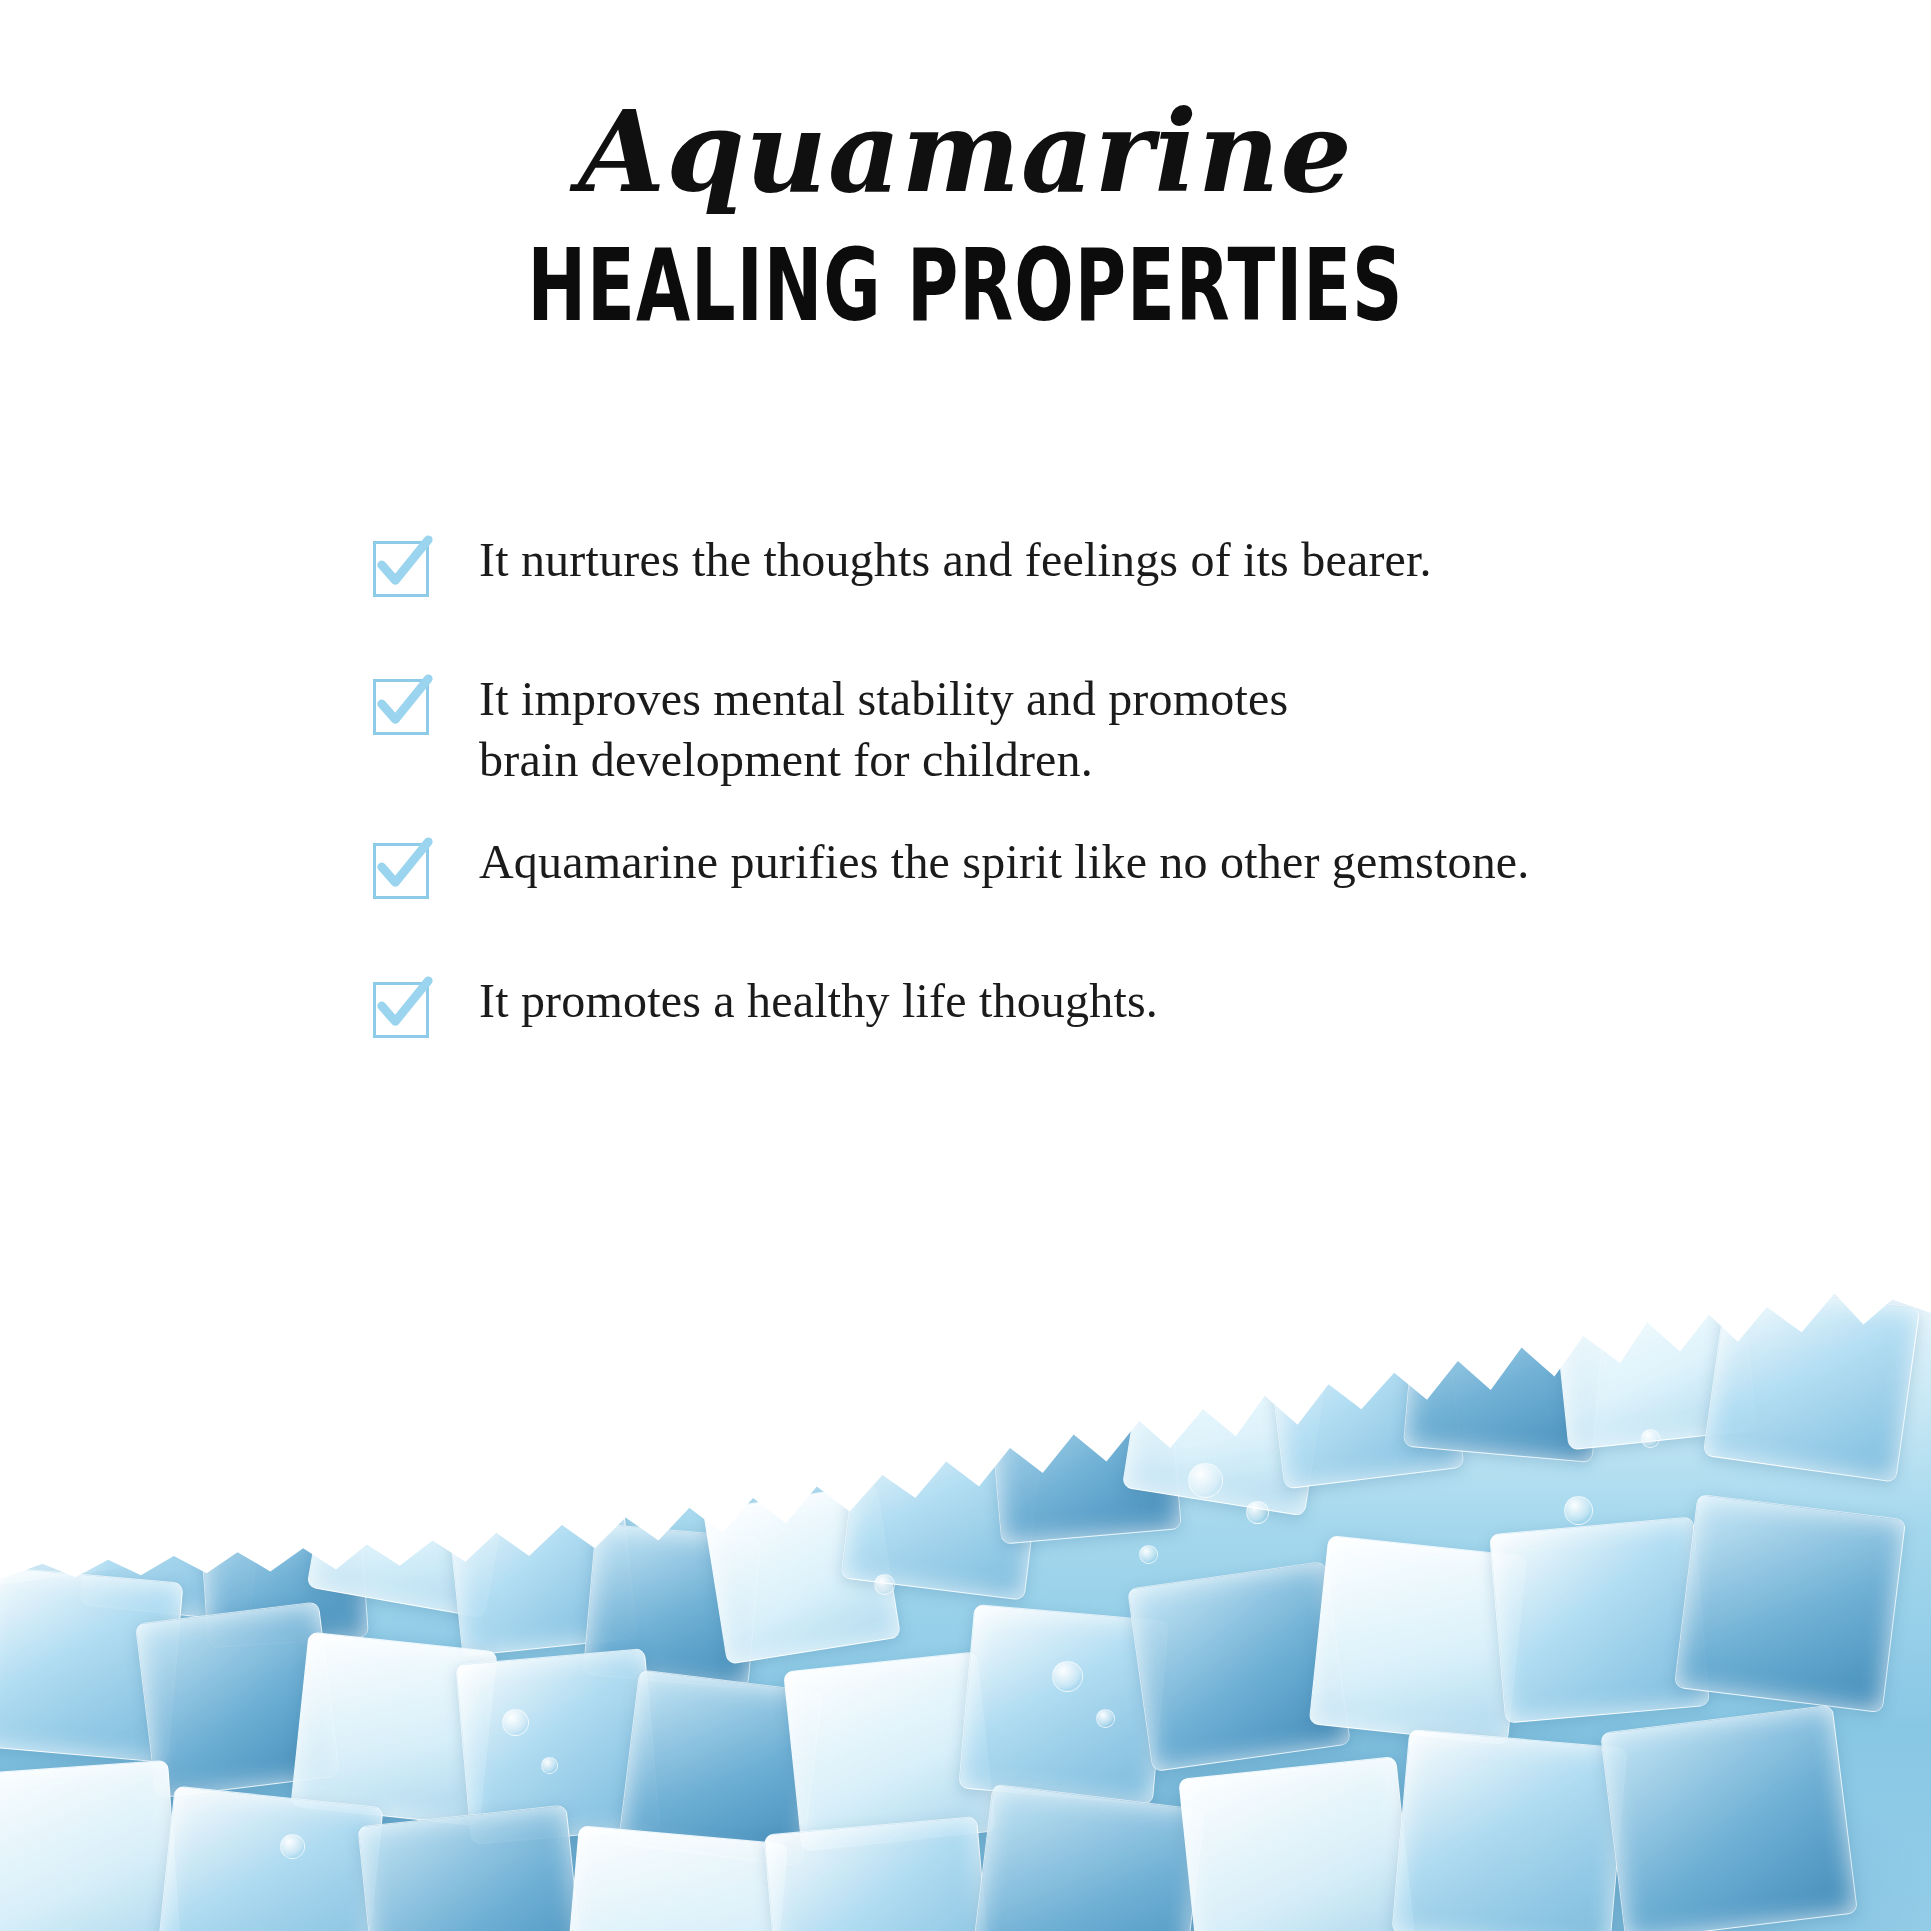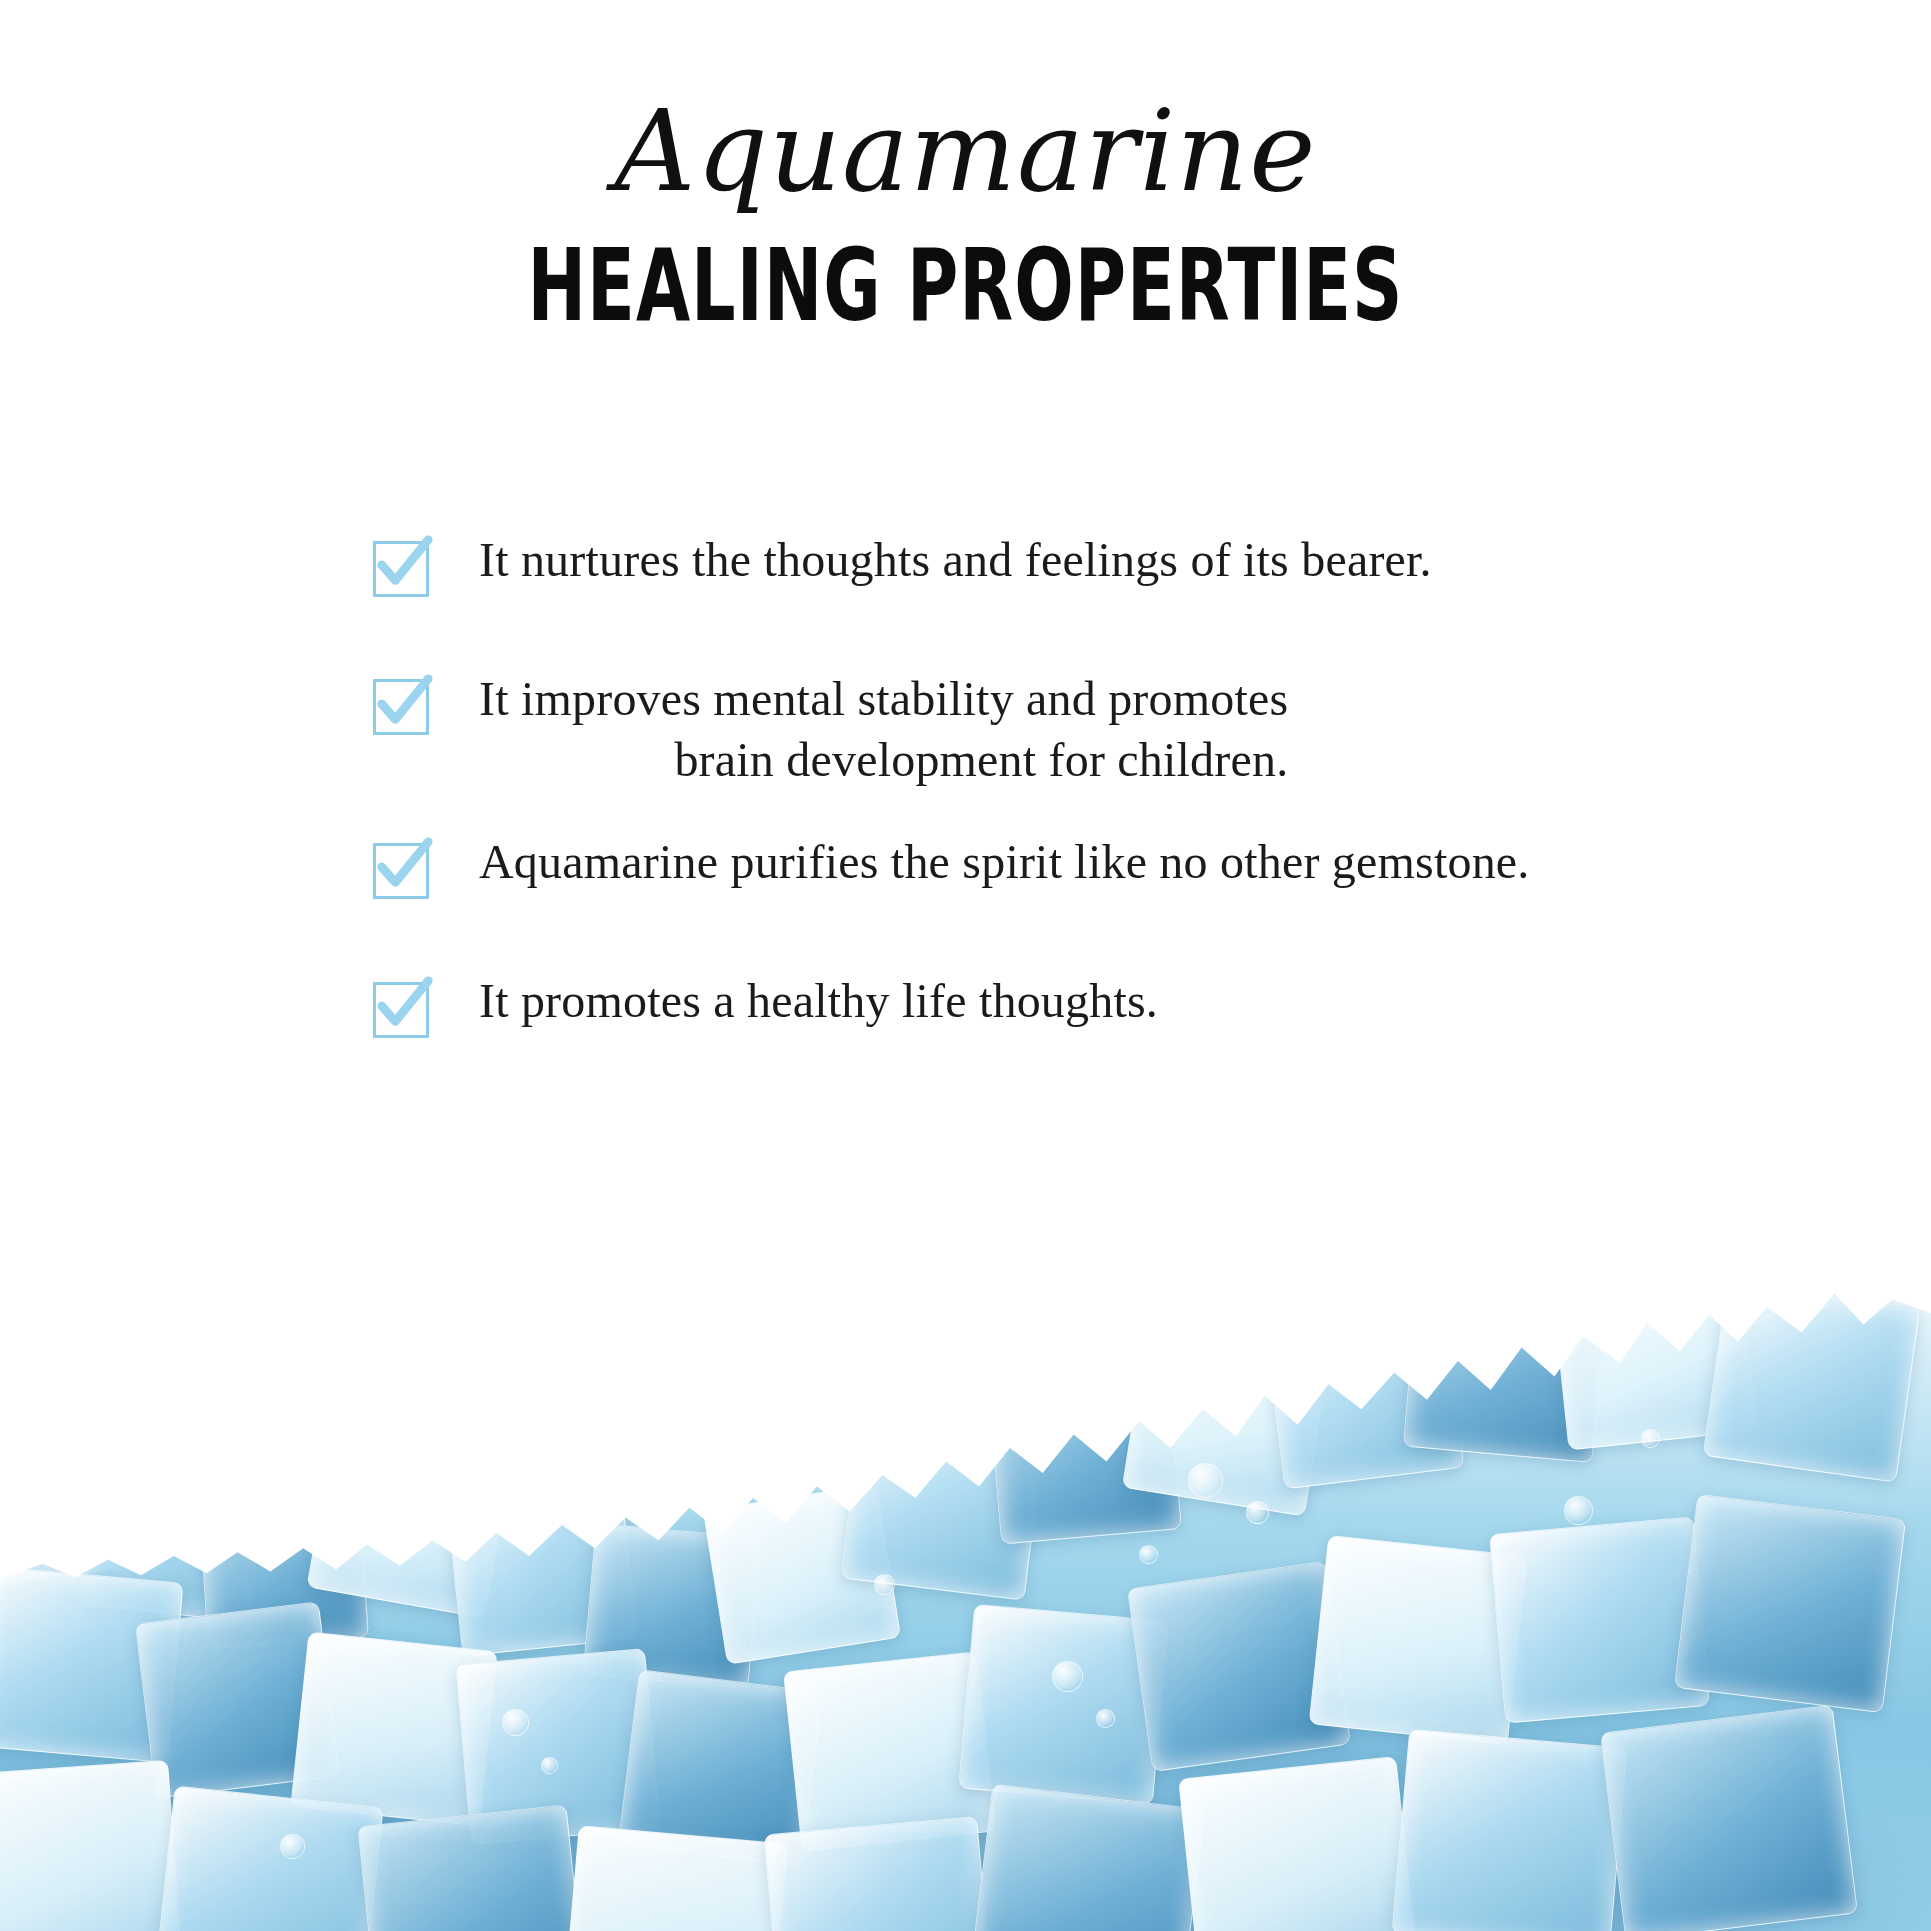--- a/index.html
+++ b/index.html
@@ -26,21 +26,21 @@
   .title-block {
     position: absolute;
     top: 93px;
     left: 0;
     width: 1931px;
     text-align: center;
   }
   .title-script {
     font-family: "DejaVu Serif", serif;
     font-style: italic;
-    font-weight: 400;
+    font-weight: 700;
     font-size: 112px;
     line-height: 1.05;
     letter-spacing: 1px;
     color: #101010;
   }
   .title-main {
     margin-top: 25px;
     font-family: "DejaVu Sans", sans-serif;
     font-weight: 700;
     font-size: 100px;
@@ -56,21 +56,20 @@
   .list {
     position: absolute;
     top: 529px;
     left: 373px;
     width: 1429px;
   }
   .item {
     display: flex;
     align-items: flex-start;
     margin-bottom: 71px;
-    text-align: right;
   }
   .item.tight { margin-bottom: 41px; }
 
   .checkbox {
     flex: 0 0 auto;
     width: 56px;
     height: 56px;
     margin-top: 11.6px;
     margin-right: 50px;
     border: 3.9px solid #8ecbe8;

